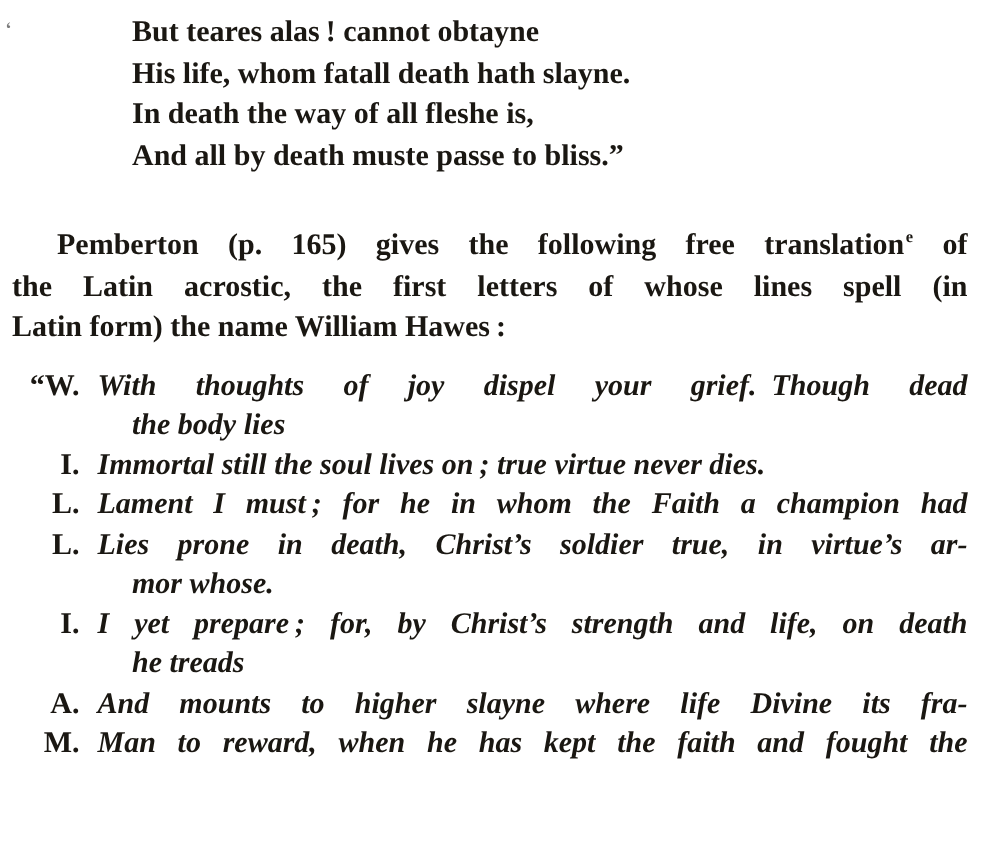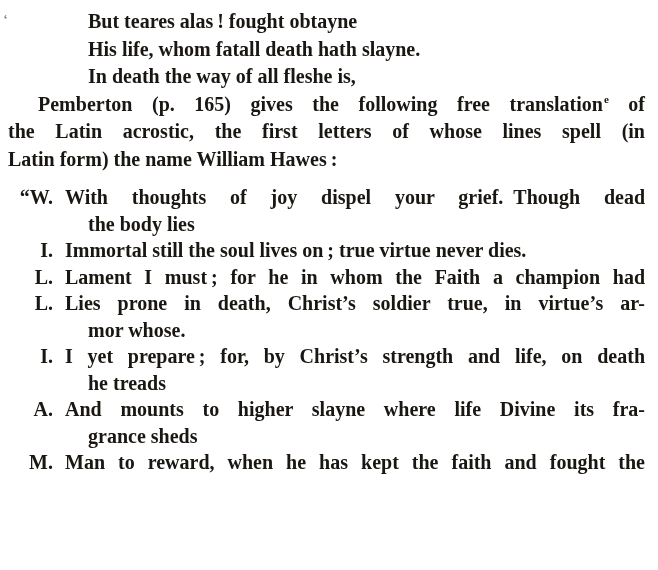--- a/index.html
+++ b/index.html
@@ -27,21 +27,21 @@
     top: 12px;
     font-size: 12px;
     color: #7a7a7a;
     transform: rotate(-12deg);
   }
   .poem {
     margin: 8px 0 0 80px;
     line-height: 27.5px;
   }
   .para {
-    margin-top: 0;
+    margin-top: 32px;
     line-height: 27.5px;
   }
   .para .indent { text-indent: 30px; }
   .pgline.justify {
     text-align: justify;
     text-align-last: justify;
   }
   sup {
     font-size: 11px;
     line-height: 0;
@@ -54,40 +54,41 @@
   }
   .arow { display: flex; }
   .aletter {
     flex: 0 0 57px;
     width: 57px;
     box-sizing: border-box;
     padding-right: 12px;
     text-align: right;
     white-space: nowrap;
   }
-  .atext { flex: 1; }
+  .atext { flex: 1; font-style: italic; }
   .arow.justify .atext {
     text-align: justify;
     text-align-last: justify;
   }
   .arow.cont .atext { padding-left: 23px; }
 </style>
 </head>
 <body>
 
 <div class="page">
   <span class="artifact">‘</span>
 
   <div class="text-col">
 
     <div class="poem">
 
-    <div class="pline">But teares alas ! fought obtayne</div>
+    <div class="pline">But teares alas ! cannot obtayne</div>
         <div class="pline">His life, whom fatall death hath slayne.</div>
         <div class="pline">In death the way of all fleshe is,</div>
+        <div class="pline">And all by death muste passe to bliss.”</div>
       </div>
 
     <div class="para">
       <div class="pgline indent justify"><span>Pemberton (p. 165) gives the following free translation</span><sup>e</sup><span> of</span></div>
       <div class="pgline justify">the Latin acrostic, the first letters of whose lines spell (in</div>
       <div class="pgline">Latin form) the name William Hawes :</div>
     </div>
 
     <div class="acrostic">
 
@@ -120,24 +121,20 @@
           <div class="atext">I yet prepare ; for, by Christ’s strength and life, on death</div>
         </div>
         <div class="arow cont">
           <div class="aletter"></div>
           <div class="atext">he treads</div>
         </div>
         <div class="arow justify">
           <div class="aletter">A.</div>
           <div class="atext">And mounts to higher slayne where life Divine its fra-</div>
         </div>
-        <div class="arow cont">
-          <div class="aletter"></div>
-          <div class="atext">grance sheds</div>
-        </div>
         <div class="arow justify">
           <div class="aletter">M.</div>
           <div class="atext">Man to reward, when he has kept the faith and fought the</div>
         </div>
       </div>
 
   </div>
 </div>
 
 </body></html>

